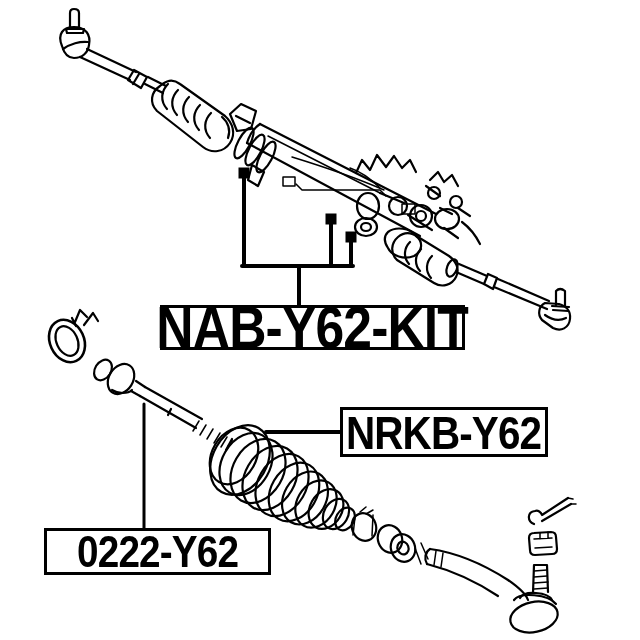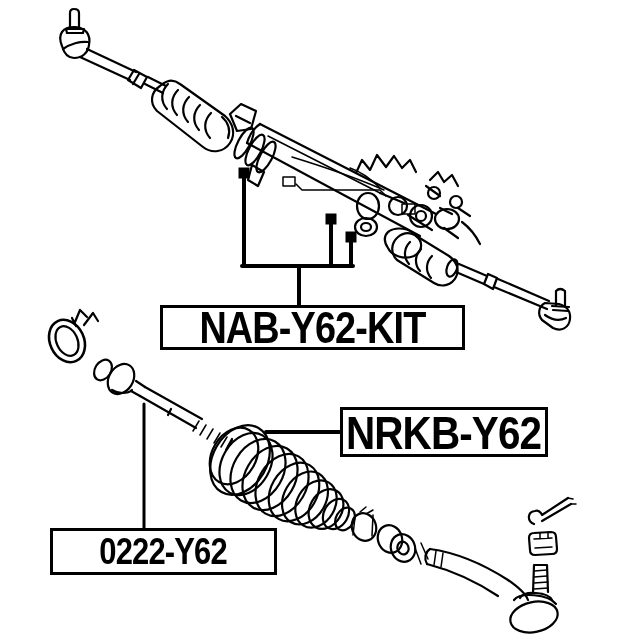--- a/index.html
+++ b/index.html
@@ -11,23 +11,23 @@
       fill:none;stroke:var(--line,#000);stroke-width:2.2;
       stroke-linecap:round;stroke-linejoin:round;}
   svg .thin{stroke-width:1.5;}
   svg .thick{stroke-width:4;}
   svg .mid{stroke-width:3;}
   svg .solid{fill:var(--line,#000);stroke:none;}
   .label-box{position:absolute;box-sizing:border-box;border:3px solid var(--line,#000);
       background:var(--bg,#fff);display:flex;align-items:center;justify-content:center;
       font-weight:bold;color:var(--line,#000);line-height:1;}
   .label-box span{display:block;white-space:nowrap;transform:scaleX(0.86);letter-spacing:-1px;}
-  #box-kit {left:160px;top:305px;width:305px;height:45px;font-size:44px;}
+  #box-kit {left:160px;top:305px;width:305px;height:45px;font-size:60px;}
   #box-boot{left:340px;top:407px;width:208px;height:50px;font-size:47px;}
-  #box-rod {left:50px; top:528px;width:227px;height:47px;font-size:36px;}
+  #box-rod {left:44px; top:528px;width:227px;height:47px;font-size:45px;}
 </style>
 </head>
 <body>
 
 <div class="canvas">
 
 <svg width="640" height="640" viewBox="0 0 640 640">
 
   <g>
 

